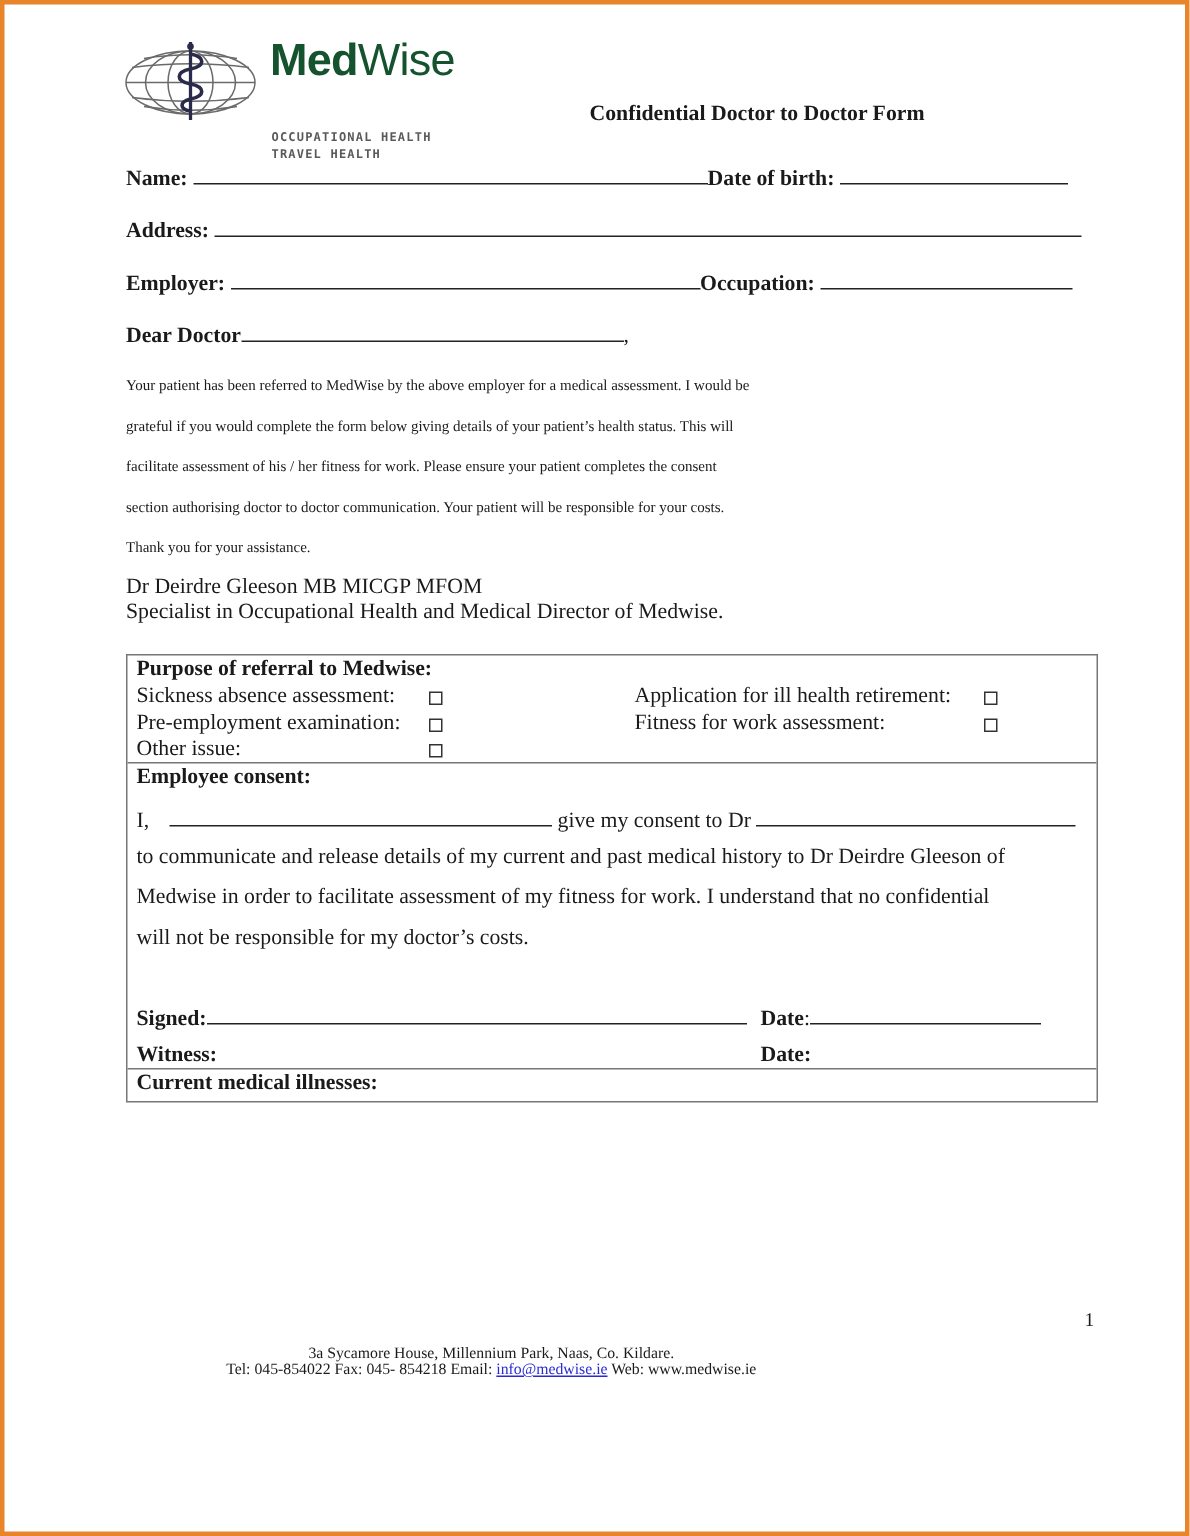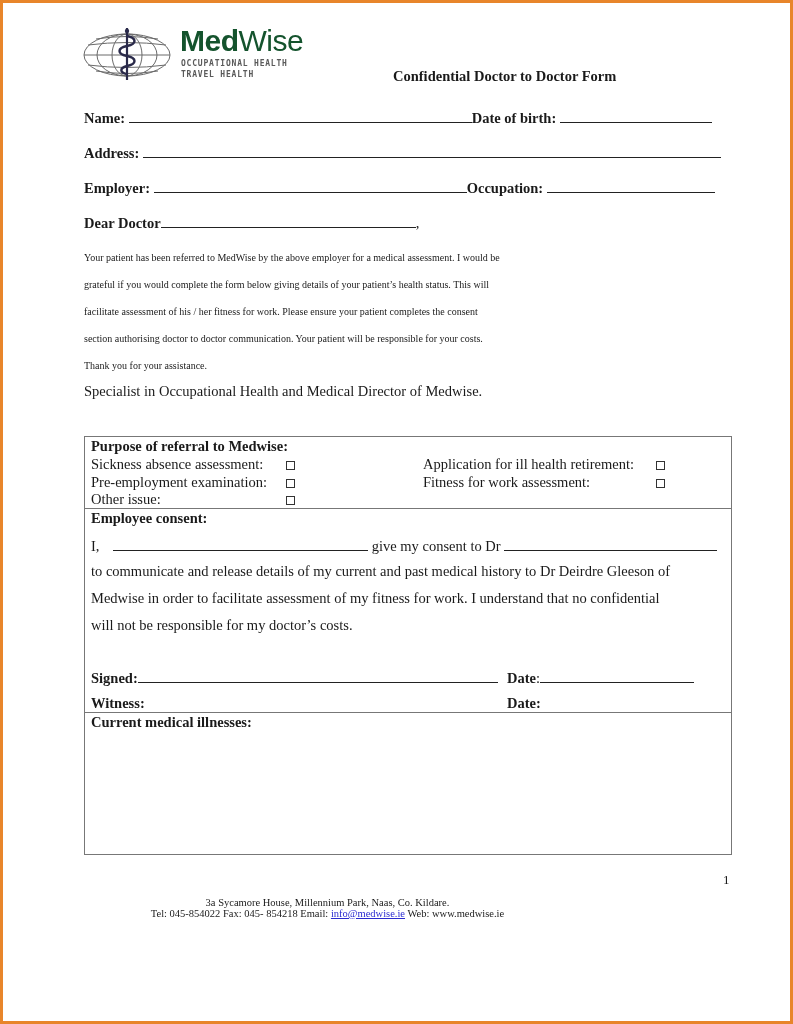--- a/index.html
+++ b/index.html
@@ -17,32 +17,32 @@
   }
   .abs { position: absolute; white-space: nowrap; }
   .bold { font-weight: bold; }
 
   
   .logo { position: absolute; left: 82px; top: 24px; width: 240px; height: 60px; }
   .logo-globe { position: absolute; left: 0; top: 4px; }
   .logo-brand { position: absolute; left: 98px; top: 2px; font-family: "Liberation Sans", "DejaVu Sans", sans-serif; font-size: 30px; line-height: 30px; color: #14532d; letter-spacing: -0.5px; }
   .logo-brand .med { font-weight: bold; }
   .logo-brand .wise { font-weight: normal; }
-  .logo-sub { position: absolute; left: 99px; font-family: "DejaVu Sans Mono", "Liberation Mono", monospace; font-size: 8px; font-weight: bold; color: #5a5a5a; letter-spacing: 0.8px; }
+  .logo-sub { position: absolute; left: 99px; font-family: "DejaVu Sans Mono", "Liberation Mono", monospace; font-size: 8px; font-weight: bold; color: #5a5a5a; letter-spacing: 0.8px; margin-top: 28px; }
 
   .title { left: 393px; top: 68px; font-size: 14.5px; font-weight: bold; }
 
   .field-line { font-size: 14.5px; font-weight: bold; }
   .blank { display: inline-block; border-bottom: 1px solid #222; height: 13px; vertical-align: baseline; }
 
   .para { font-size: 10px; line-height: 27px; left: 84px; top: 244px; }
   .sig { font-size: 14.5px; line-height: 17px; left: 84px; top: 383px; }
 
   
-  .box { position: absolute; left: 84px; top: 436px; width: 648px; height: 419px; box-sizing: border-box; border: 1px solid #777; }
+  .box { position: absolute; left: 84px; top: 436px; width: 648px; height: 299px; box-sizing: border-box; border: 1px solid #777; }
   .hr { position: absolute; left: 0; width: 100%; border-top: 1px solid #777; }
   .box .t { position: absolute; white-space: nowrap; font-size: 14.5px; }
   .cb { display: inline-block; width: 7px; height: 7px; border: 1px solid #333; vertical-align: middle; position: absolute; }
 
   .consent-para { font-size: 14.5px; line-height: 27px; }
 
   .footer { position: absolute; left: 0; width: 655px; text-align: center; font-size: 10.5px; }
   .footer a { color: #2a2ad0; text-decoration: underline; }
   .pagenum { left: 723px; top: 872px; font-size: 13px; }
 </style>
@@ -93,20 +93,21 @@
 </div>
 
 <div class="abs para">
   <div>Your patient has been referred to MedWise by the above employer for a medical assessment. I would be</div>
   <div>grateful if you would complete the form below giving details of your patient’s health status. This will</div>
   <div>facilitate assessment of his / her fitness for work. Please ensure your patient completes the consent</div>
   <div>section authorising doctor to doctor communication. Your patient will be responsible for your costs.</div>
   <div>Thank you for your assistance.</div>
 </div>
 <div class="abs sig">
+  <div>Dr Deirdre Gleeson MB MICGP MFOM</div>
   <div>Specialist in Occupational Health and Medical Director of Medwise.</div>
 </div>
 
 <div class="box">
 
   <div class="t bold" style="left:6px; top:1px;">Purpose of referral to Medwise:</div>
   <div class="t" style="left:6px; top:19px;">Sickness absence assessment:</div>
   <span class="cb" style="left:201px; top:24px;"></span>
   <div class="t" style="left:6px; top:37px;">Pre-employment examination:</div>
   <span class="cb" style="left:201px; top:42px;"></span>

